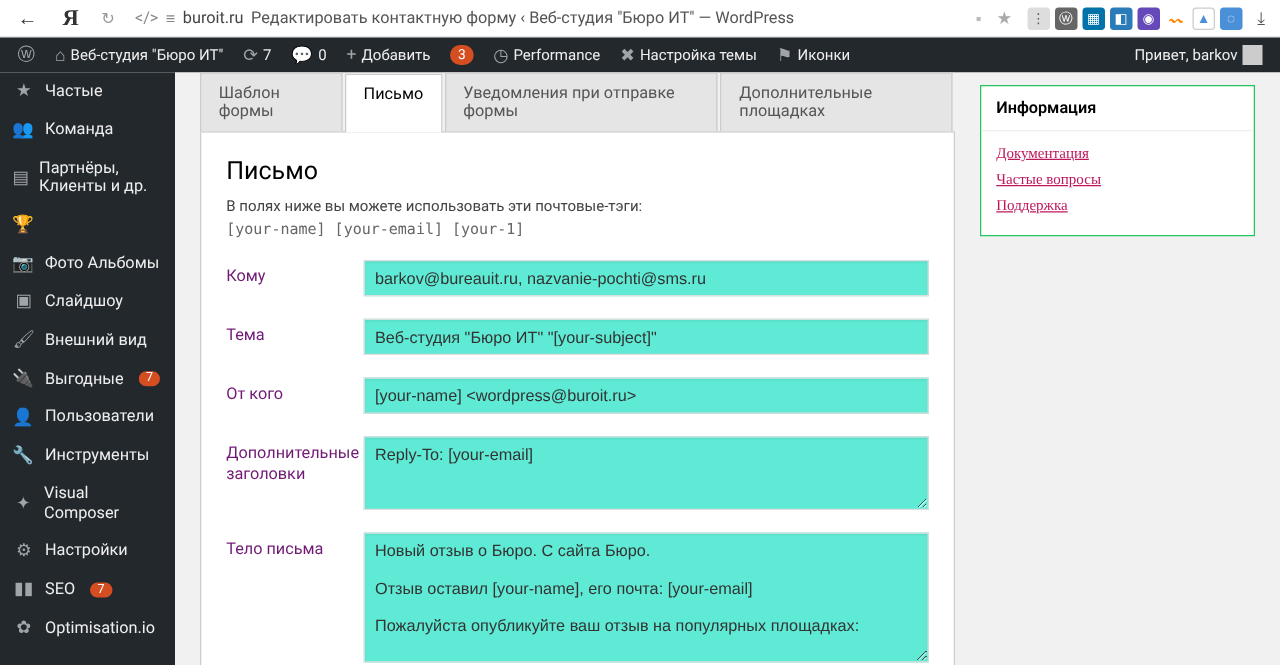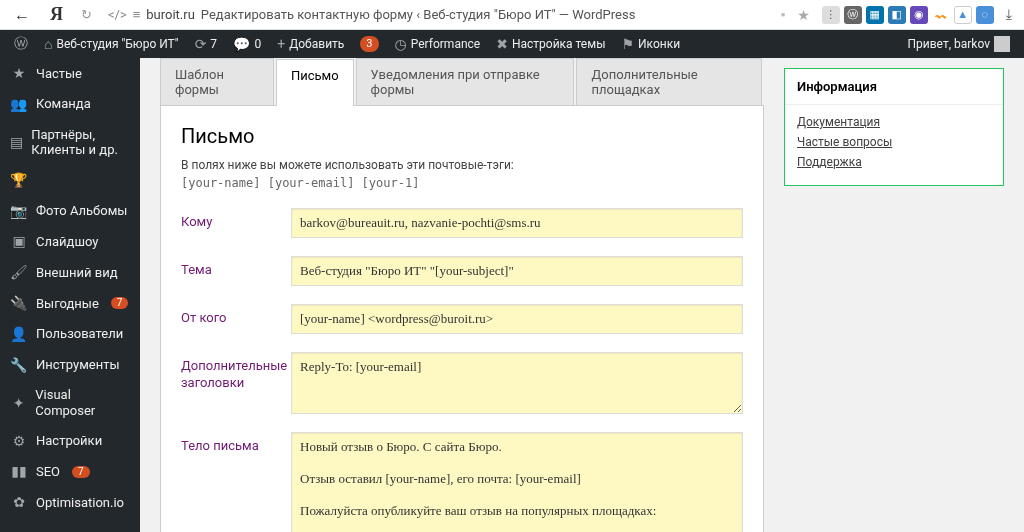--- a/index.html
+++ b/index.html
@@ -37,28 +37,28 @@
 .main-panel { flex:1; }
 .tabs { display:flex; border-bottom:1px solid #ccc; position:relative; top:0; }
 .tabs .tab { padding:8px 14px; font-size:13px; color:#555; background:#e5e5e5; border:1px solid #ccc; border-bottom:none; margin-right:2px; cursor:pointer; }
 .tabs .tab.active { background:#fff; color:#000; position:relative; top:1px; }
 .panel { background:#fff; border:1px solid #ccc; border-top:none; padding:18px 20px; }
 .panel h2 { font-size:20px; font-weight:400; margin-bottom:10px; }
 .panel .hint { font-size:12px; color:#444; margin-bottom:4px; }
 .panel .tags { font-size:12px; font-family: Consolas, Monaco, monospace; color:#666; margin-bottom:18px; }
 .form-row { display:flex; align-items:flex-start; margin-bottom:18px; }
 .form-row label { width:110px; font-size:13px; color:#701a75; padding-top:6px; line-height:1.3; }
-.form-row input[type=text], .form-row textarea { flex:1; border:1px solid #ddd; background:#fef9c3; padding:6px 8px; font-size:13px; font-family: Liberation Serif, serif; color:#333; box-shadow: inset 0 1px 2px rgba(0,0,0,.07); }
+.form-row input[type=text], .form-row textarea { flex:1; border:1px solid #ddd; background:#5eead4; padding:6px 8px; font-size:13px; font-family: Liberation Sans, sans-serif; color:#333; box-shadow: inset 0 1px 2px rgba(0,0,0,.07); }
 .form-row textarea { resize: both; }
 
 .sidebar { width:220px; padding-top:10px; }
 .side-box { background:#fff; border:1px solid #22c55e; }
 .side-box h3 { font-size:13px; font-weight:600; padding:10px 12px; border-bottom:1px solid #eee; }
 .side-box .side-body { padding:10px 12px; font-size:12px; }
-.side-box .side-body a { color:#404040; text-decoration:underline; display:block; margin-bottom:6px; cursor:pointer; }
+.side-box .side-body a { color:#be185d; text-decoration:underline; display:block; margin-bottom:6px; cursor:pointer;font-family:Liberation Serif, serif; }
 </style>
 </head>
 <body>
 
 <div class="browser-bar">
   <span class="nav-arrow">←</span>
   <span class="y-logo">Я</span>
   <span class="reload">↻</span>
   <div class="url-area">
     <span class="protocol">&lt;/&gt;</span>

